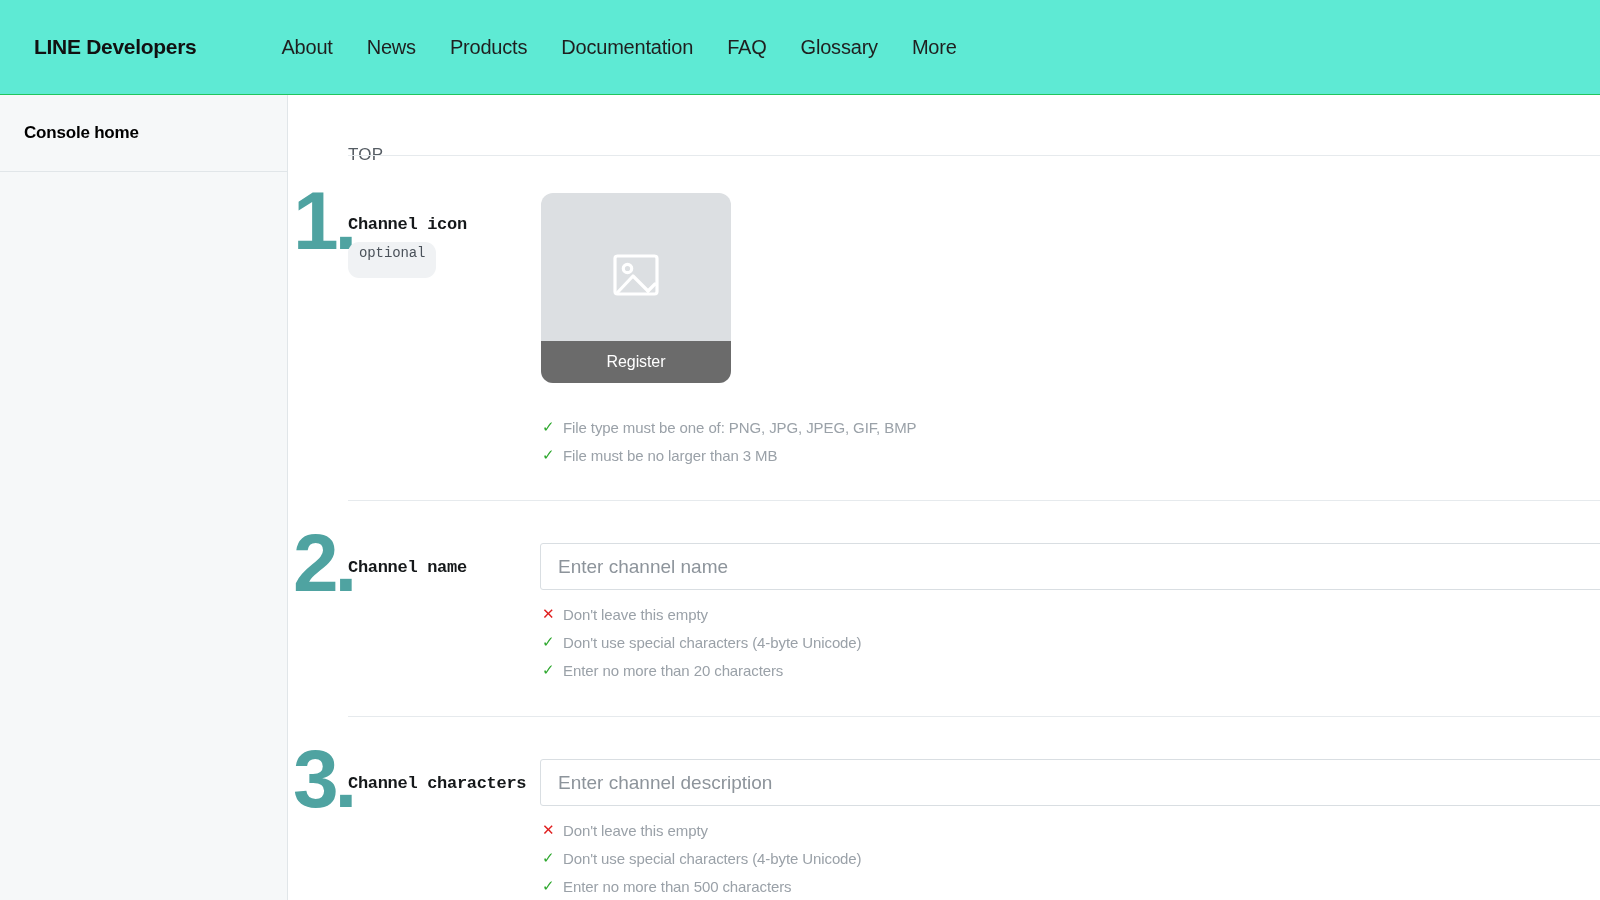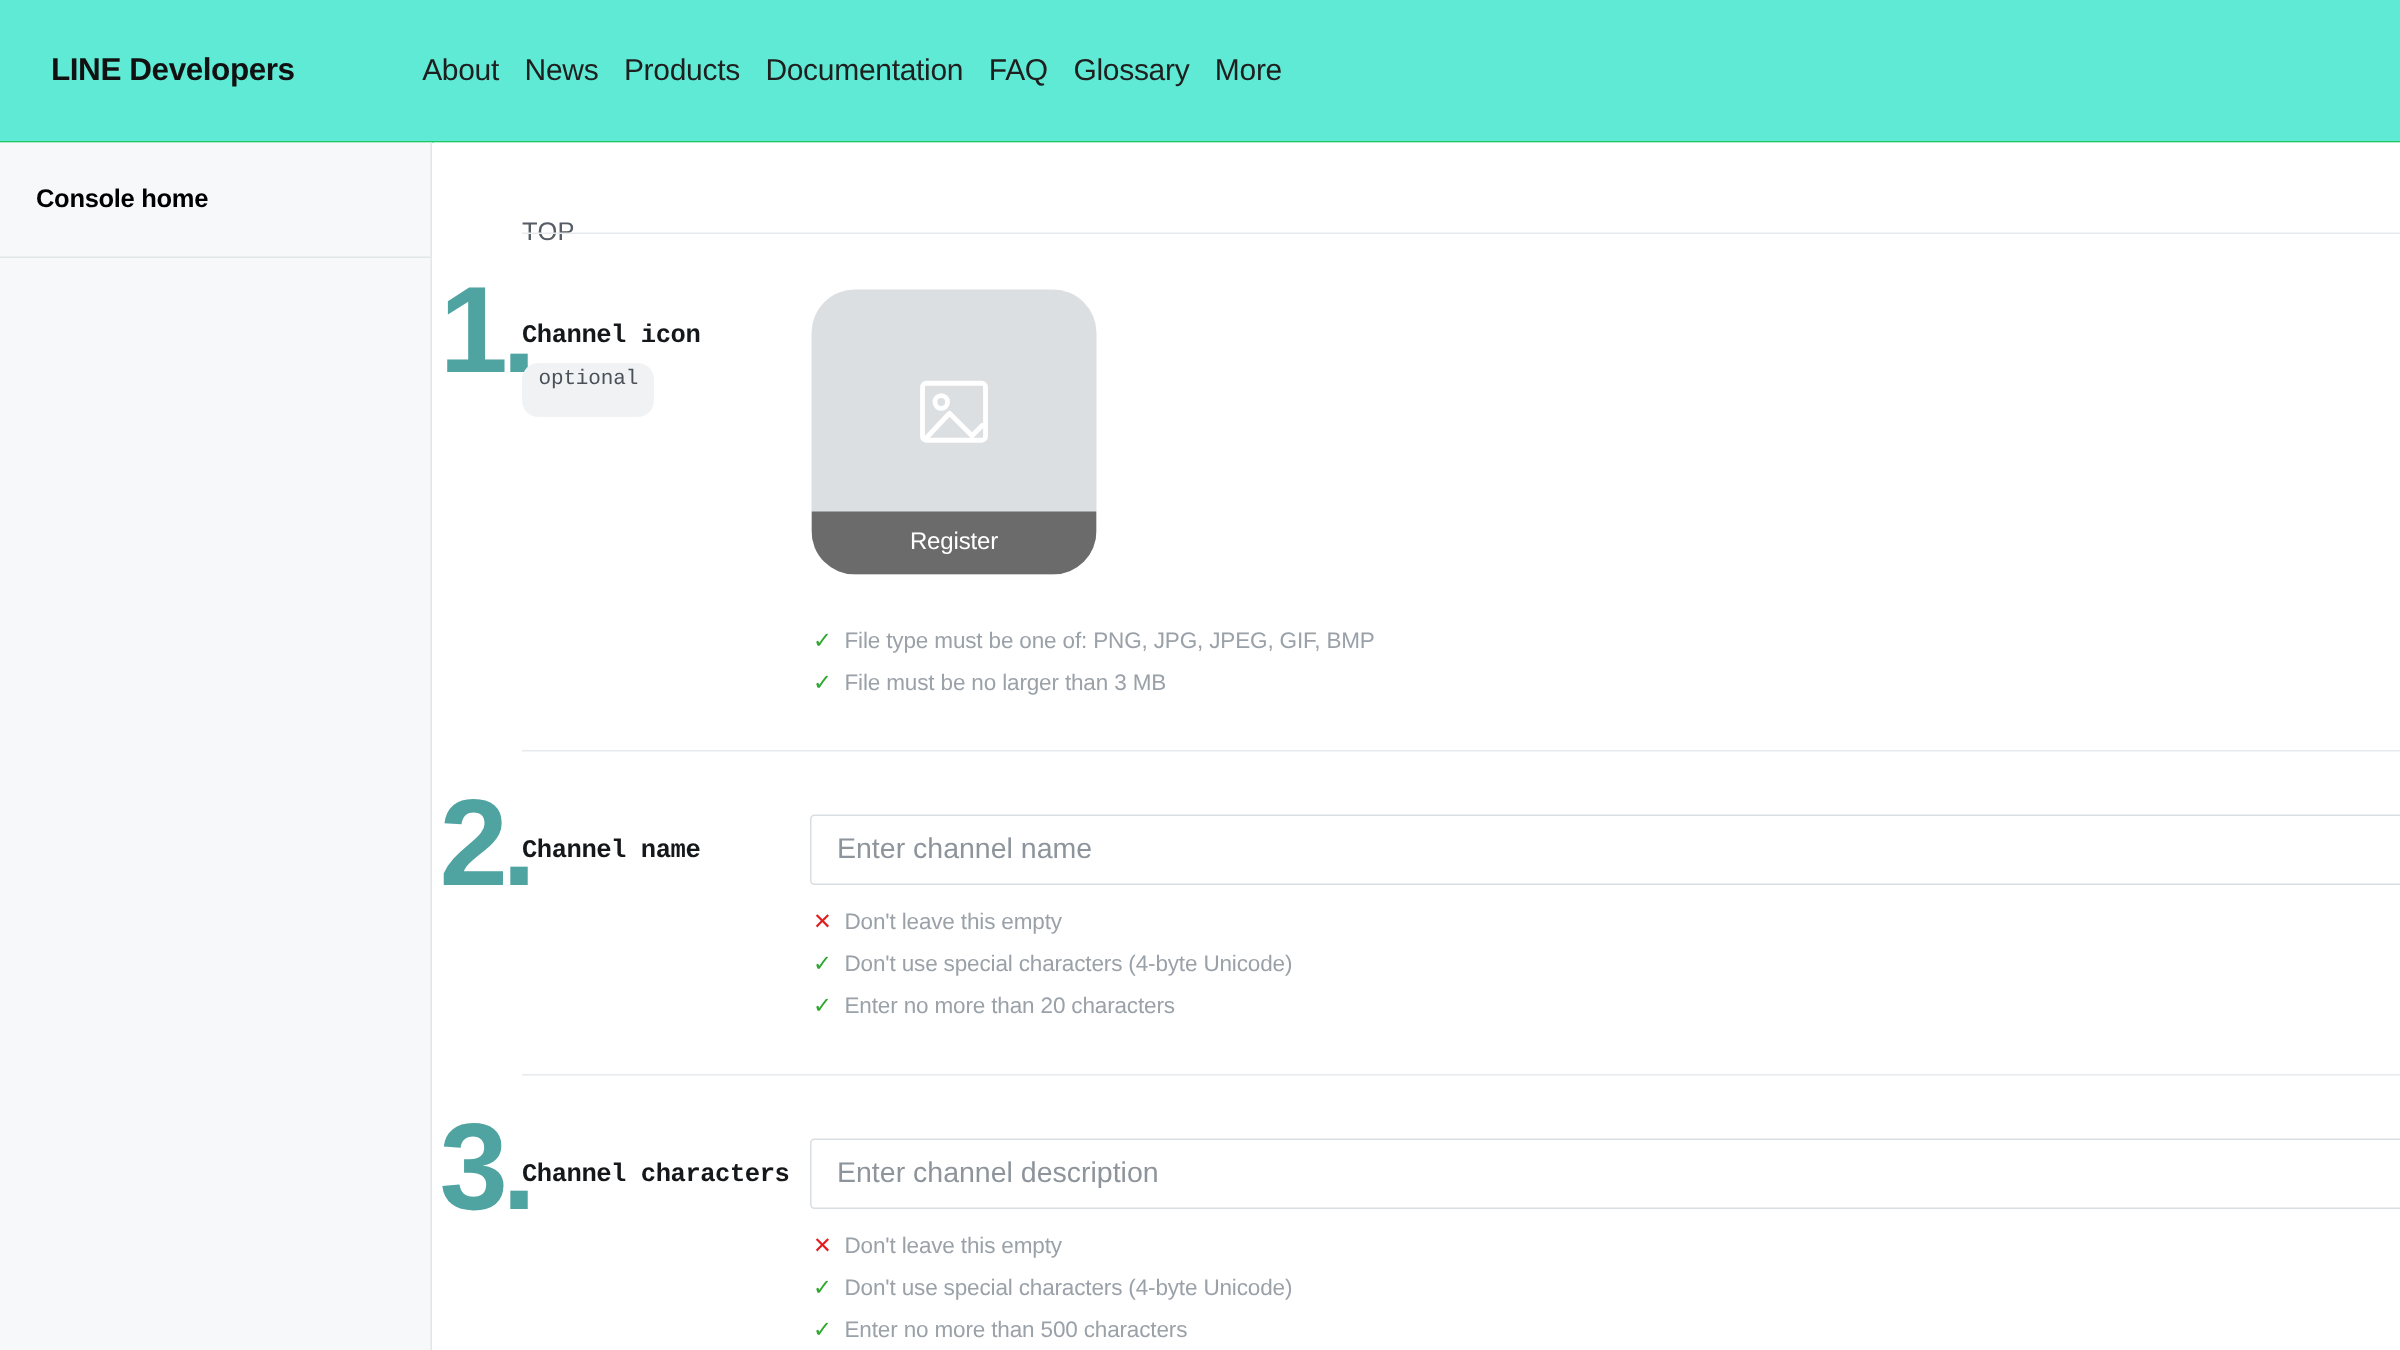--- a/index.html
+++ b/index.html
@@ -24,21 +24,21 @@
     font-size: 21px;
     font-weight: 700;
     letter-spacing: -0.3px;
     color: #111111;
     white-space: nowrap;
   }
   .brand .brand-line { font-weight: 800; }
   .main-nav {
     display: flex; align-items: flex-end;
     margin-left: 85px;
-    gap: 17px;
+    gap: 34px;
   }
   .nav-item {
     font-size: 20px;
     color: #1f1f1f;
     letter-spacing: -0.2px;
     white-space: nowrap;
     cursor: pointer;
   }
 
   
@@ -121,21 +121,21 @@
     font-size: 14px;
     color: #4a5159;
     letter-spacing: -0.1px;
   }
 
   
   .uploader {
     position: absolute;
     left: 252px;
     width: 190px; height: 190px;
-    border-radius: 29px;
+    border-radius: 12px;
     background: #dcdfe2;
     overflow: hidden;
     cursor: pointer;
   }
   .uploader-glyph {
     position: absolute;
     left: 50%; top: 44%;
     transform: translate(-50%, -50%);
   }
   .uploader-register {

